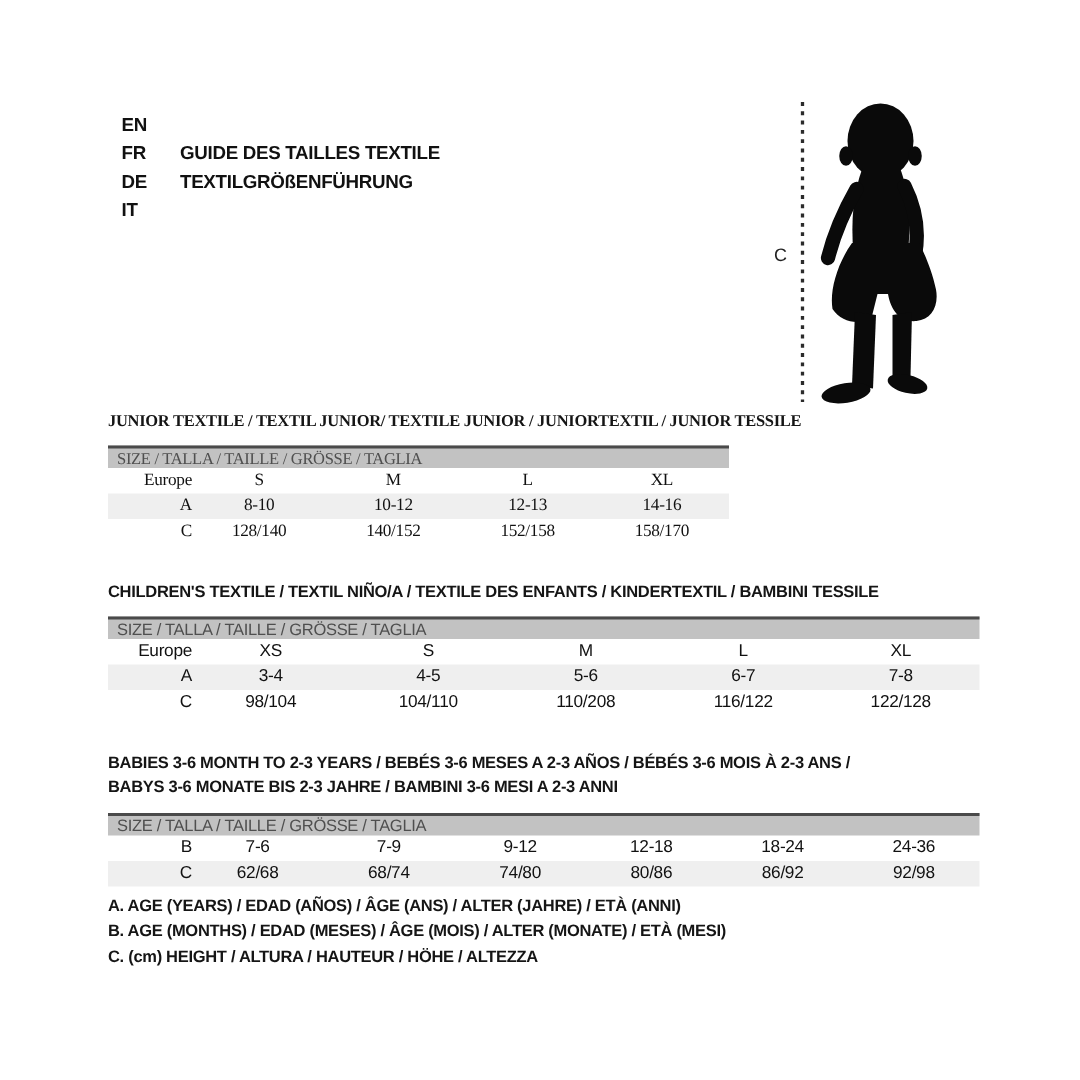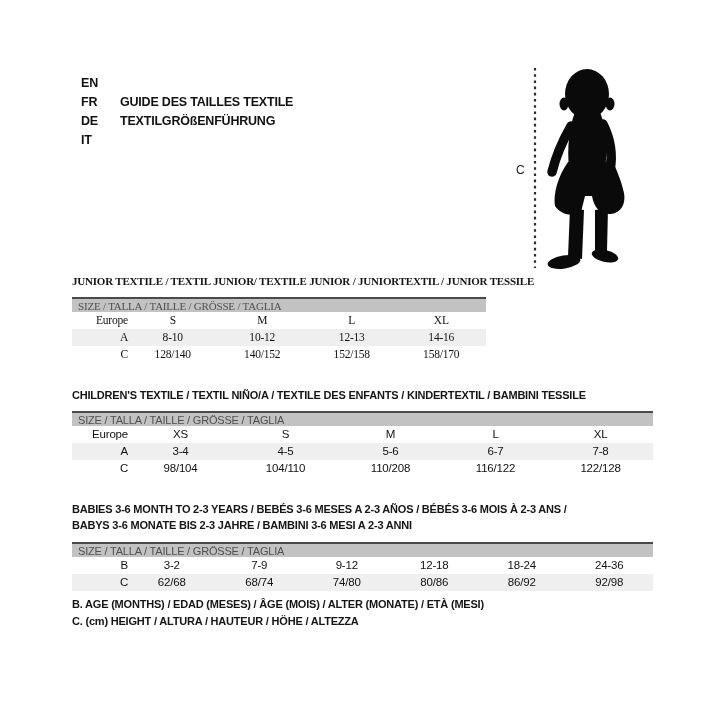--- a/index.html
+++ b/index.html
@@ -165,38 +165,39 @@
   <div class="sec sec3">
     <div class="sec-title">
       <div>BABIES 3-6 MONTH TO 2-3 YEARS / BEBÉS 3-6 MESES A 2-3 AÑOS / BÉBÉS 3-6 MOIS À 2-3 ANS /</div>
       <div>BABYS 3-6 MONATE BIS 2-3 JAHRE / BAMBINI 3-6 MESI A 2-3 ANNI</div>
     </div>
     <div class="tbl">
       <div class="size-bar">SIZE / TALLA / TAILLE / GRÖSSE / TAGLIA</div>
       <div class="tbl-body">
           <div class="trow">
             <div class="tlabel">B</div>
-            <div class="tcell">3-2</div>
+            <div class="tcell">7-6</div>
             <div class="tcell">7-9</div>
             <div class="tcell">9-12</div>
             <div class="tcell">12-18</div>
             <div class="tcell">18-24</div>
             <div class="tcell">24-36</div>
           </div>
           <div class="trow shaded">
             <div class="tlabel">C</div>
             <div class="tcell">62/68</div>
             <div class="tcell">68/74</div>
             <div class="tcell">74/80</div>
             <div class="tcell">80/86</div>
             <div class="tcell">86/92</div>
             <div class="tcell">92/98</div>
           </div>
         </div>
     </div>
   </div>
 
   <div class="footnotes">
+    <div class="footnote">A. AGE (YEARS) / EDAD (AÑOS) / ÂGE (ANS) / ALTER (JAHRE) / ETÀ (ANNI)</div>
     <div class="footnote">B. AGE (MONTHS) / EDAD (MESES) / ÂGE (MOIS) / ALTER (MONATE) / ETÀ (MESI)</div>
     <div class="footnote">C. (cm) HEIGHT / ALTURA / HAUTEUR / HÖHE / ALTEZZA</div>
   </div>
 
 </div>
 
 </body></html>

